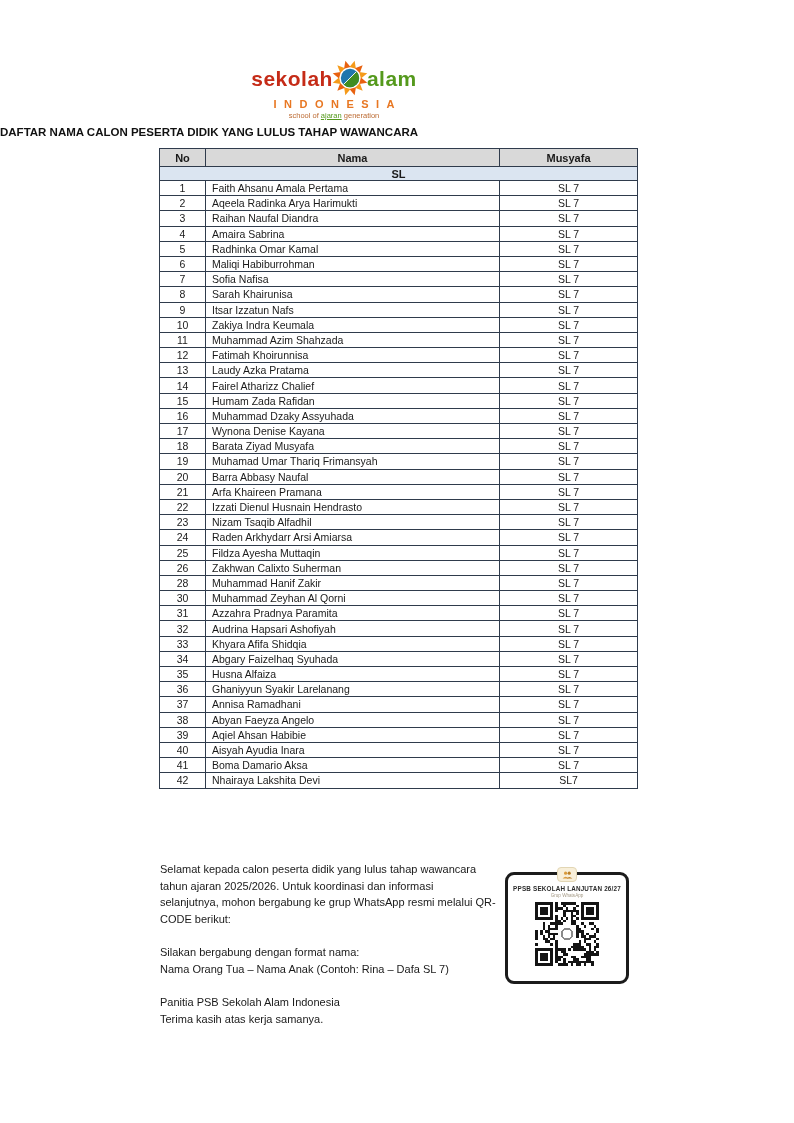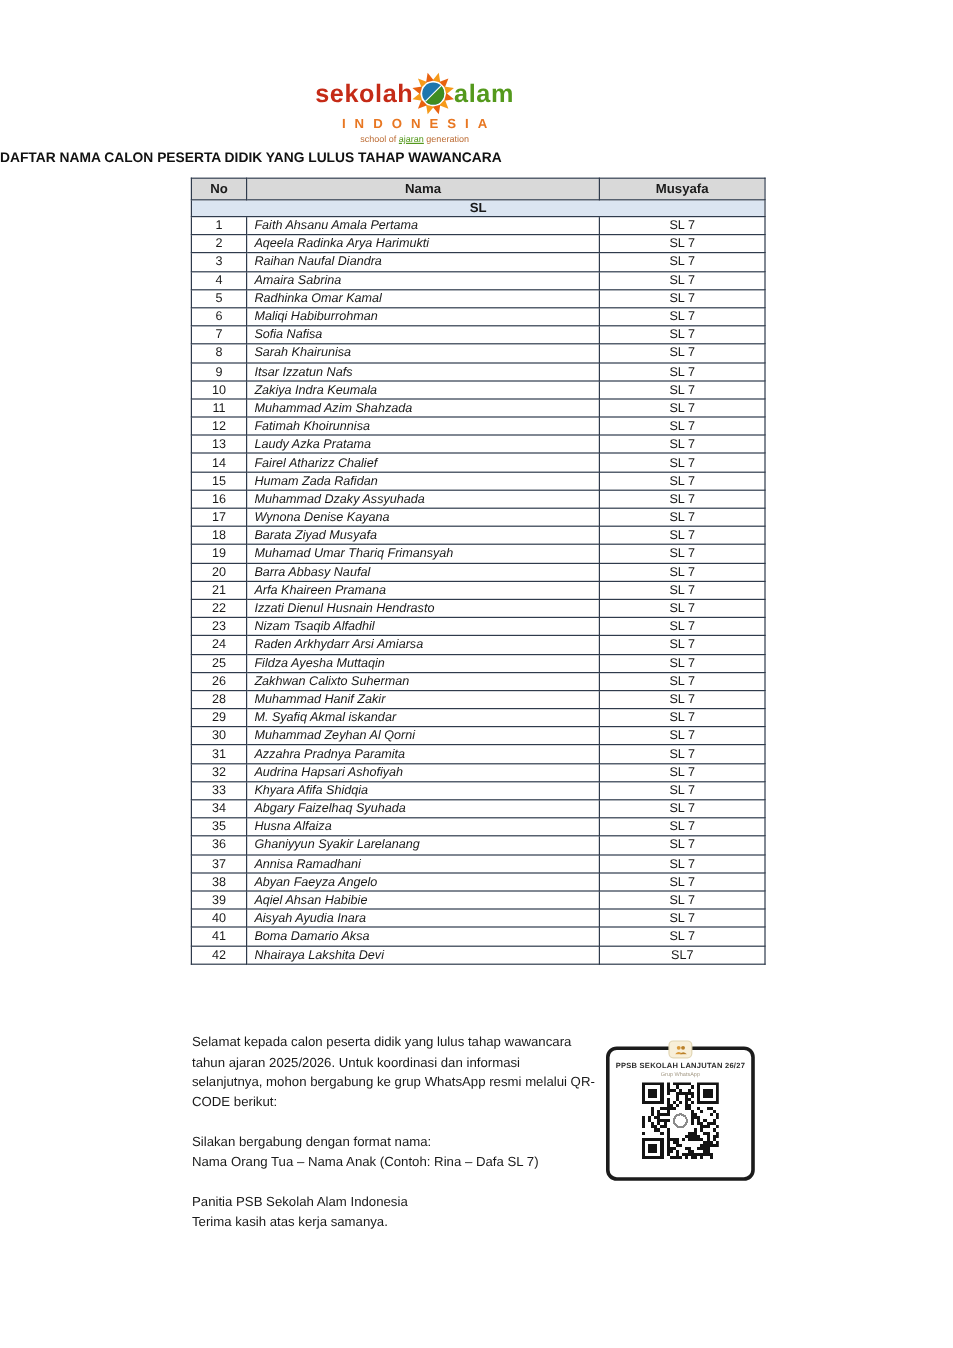--- a/index.html
+++ b/index.html
@@ -1,17 +1,17 @@
 <!DOCTYPE html>
 <html style="--logo-red: #c52b17; --logo-green: #54991c; --logo-orange: #e87722; --header-bg: #d9d9d9; --section-bg: #dbe5f1; --border: #2f3b4c;"><head>
 <meta charset="utf-8">
 <style>
   html,body{margin:0;padding:0;background:#ffffff;}
   .page{position:relative;width:668px;height:1123px;background:#fff;overflow:hidden;
-        font-family:"Liberation Sans",sans-serif;color:#1a1a1a;padding-left:23px;}
+        font-family:"Liberation Sans",sans-serif;color:#1a1a1a;}
 
   
   .logo-block{position:absolute;top:58px;left:0;right:0;text-align:center;}
   .logo-row{display:inline-flex;align-items:center;justify-content:center;line-height:1;}
   .logo-word1{font-size:21px;font-weight:bold;color:var(--logo-red);letter-spacing:.5px;}
   .logo-word2{font-size:21px;font-weight:bold;color:var(--logo-green);letter-spacing:.5px;}
   .sun{margin:0 -3px;display:block;}
   .logo-indonesia{margin-top:0px;font-size:11px;font-weight:bold;color:var(--logo-orange);
         letter-spacing:7.5px;text-indent:7.5px;}
   .logo-tagline{margin-top:1px;font-size:7.5px;color:#bc6b33;}
@@ -23,21 +23,21 @@
 
   
   .tbl-wrap{position:absolute;left:159px;top:148px;}
   table{border-collapse:collapse;table-layout:fixed;width:478px;}
   col.no{width:46px;} col.nama{width:294px;} col.jenjang{width:138px;}
   th,td{border:1px solid var(--border);padding:0 4px;font-size:10.5px;overflow:hidden;white-space:nowrap;}
   th{height:17px;background:var(--header-bg);font-weight:bold;text-align:center;font-size:11px;}
   td{height:14.2px;}
   tr.section td{background:var(--section-bg);font-weight:bold;text-align:center;height:13px;font-size:11px;}
   td.c-no{text-align:center;}
-  td.c-nama{text-align:left;padding-left:6px;font-style:italic;}
+  td.c-nama{text-align:left;padding-left:6px;}
   td.c-jenjang{text-align:center;}
   table{border:1.5px solid var(--border);}
 
   
   .footer-text{position:absolute;left:160px;top:861px;width:372px;
         font-size:11px;line-height:16.5px;color:#1a1a1a;}
   .footer-text .para{margin-bottom:17px;}
 
   
   .qr-card{position:absolute;left:505px;top:872px;width:124px;height:112px;
@@ -228,25 +228,20 @@
             <td class="c-jenjang">SL 7</td>
           </tr>
           <tr>
             <td class="c-no">26</td>
             <td class="c-nama">Zakhwan Calixto Suherman</td>
             <td class="c-jenjang">SL 7</td>
           </tr>
           <tr>
             <td class="c-no">28</td>
             <td class="c-nama">Muhammad Hanif Zakir</td>
-            <td class="c-jenjang">SL 7</td>
-          </tr>
-          <tr>
-            <td class="c-no">29</td>
-            <td class="c-nama">M. Syafiq Akmal iskandar</td>
             <td class="c-jenjang">SL 7</td>
           </tr>
           <tr>
             <td class="c-no">30</td>
             <td class="c-nama">Muhammad Zeyhan Al Qorni</td>
             <td class="c-jenjang">SL 7</td>
           </tr>
           <tr>
             <td class="c-no">31</td>
             <td class="c-nama">Azzahra Pradnya Paramita</td>

